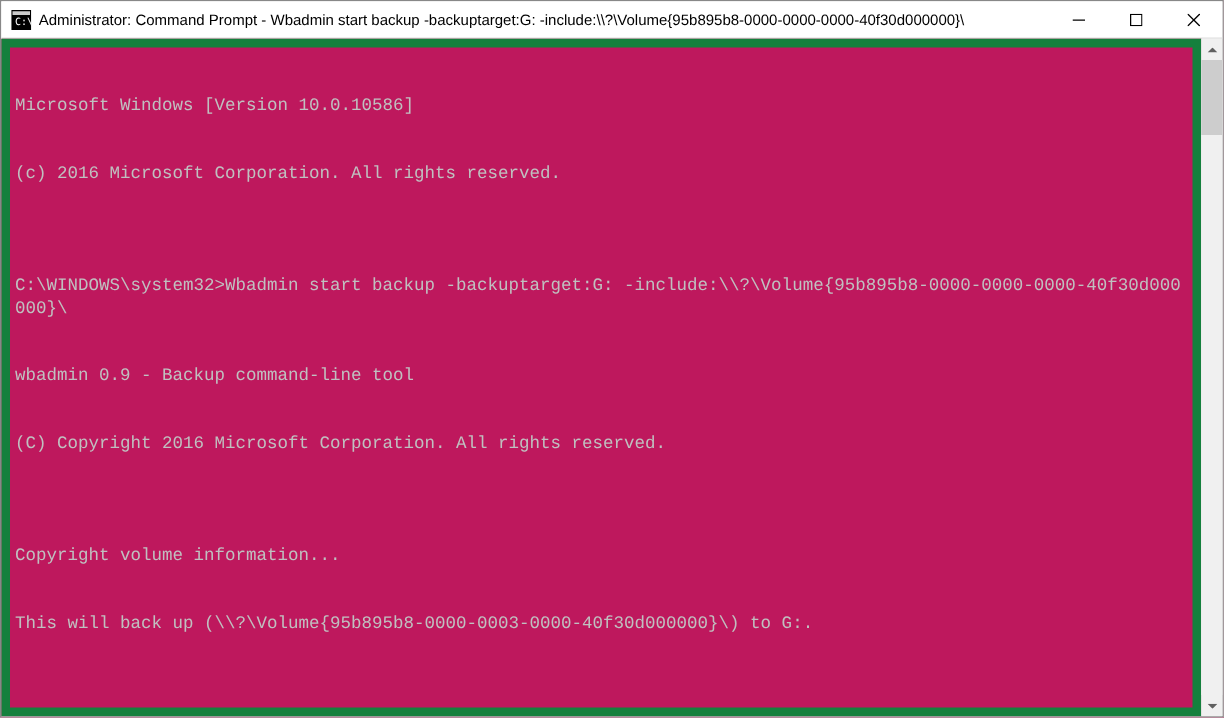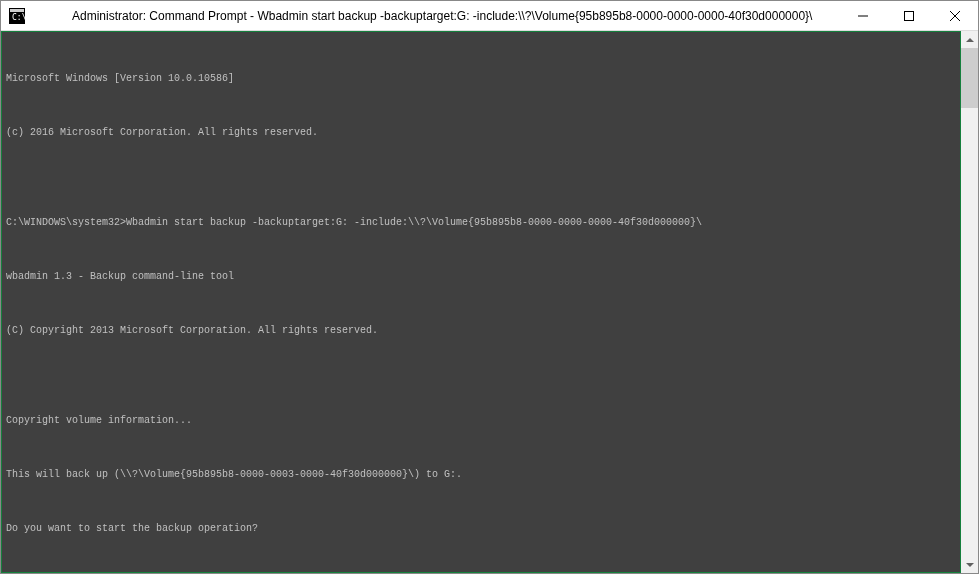--- a/index.html
+++ b/index.html
@@ -34,21 +34,20 @@
     .titlebar-icon svg {
       width: 16px;
       height: 16px;
     }
     .titlebar-title {
       font-size: 12px;
       color: #000;
       flex: 1;
       white-space: nowrap;
       overflow: hidden;
-      margin-left: 41px;
     }
     .window-controls {
       display: flex;
       height: 100%;
     }
     .window-control {
       width: 46px;
       height: 30px;
       display: flex;
       align-items: center;
@@ -56,30 +55,30 @@
       font-size: 10px;
       font-family: "Segoe UI", sans-serif;
       color: #000;
     }
     .terminal-wrapper {
       display: flex;
       height: calc(100% - 30px);
     }
     .terminal {
       flex: 1;
-      background: #404040;
+      background: #be185d;
       color: #c0c0c0;
       font-family: Consolas, "Courier New", monospace;
-      font-size: 10px;
+      font-size: 14px;
       line-height: 18px;
       padding: 2px 4px;
       white-space: pre-wrap;
       word-break: break-all;
       overflow: hidden;
-      border: 1px solid #15803d;
+      border: 7px solid #15803d;
     }
     .terminal-line {
       display: block;
     }
     .scrollbar {
       width: 17px;
       background: #f0f0f0;
       position: relative;
       display: flex;
       flex-direction: column;
@@ -137,26 +136,25 @@
     </div>
   </div>
 </div>
 
 <div class="terminal-wrapper">
   <div class="terminal">
     <span class="terminal-line">Microsoft Windows [Version 10.0.10586]</span>
     <span class="terminal-line">(c) 2016 Microsoft Corporation. All rights reserved.</span>
     <span class="terminal-line"></span>
     <span class="terminal-line">C:\WINDOWS\system32&gt;Wbadmin start backup -backuptarget:G: -include:\\?\Volume{95b895b8-0000-0000-0000-40f30d000000}\</span>
-    <span class="terminal-line">wbadmin 1.3 - Backup command-line tool</span>
-    <span class="terminal-line">(C) Copyright 2013 Microsoft Corporation. All rights reserved.</span>
+    <span class="terminal-line">wbadmin 0.9 - Backup command-line tool</span>
+    <span class="terminal-line">(C) Copyright 2016 Microsoft Corporation. All rights reserved.</span>
     <span class="terminal-line"></span>
     <span class="terminal-line">Copyright volume information...</span>
     <span class="terminal-line">This will back up (\\?\Volume{95b895b8-0000-0003-0000-40f30d000000}\) to G:.</span>
-    <span class="terminal-line">Do you want to start the backup operation?</span>
     
   </div>
   <div class="scrollbar">
     <div class="scrollbar-arrow">
       <svg width="8" height="4" viewBox="0 0 8 4">
           <polygon points="4,0 8,4 0,4" fill="#606060"></polygon>
         </svg>
     </div>
     <div class="scrollbar-track">
       <div class="scrollbar-thumb"></div>

